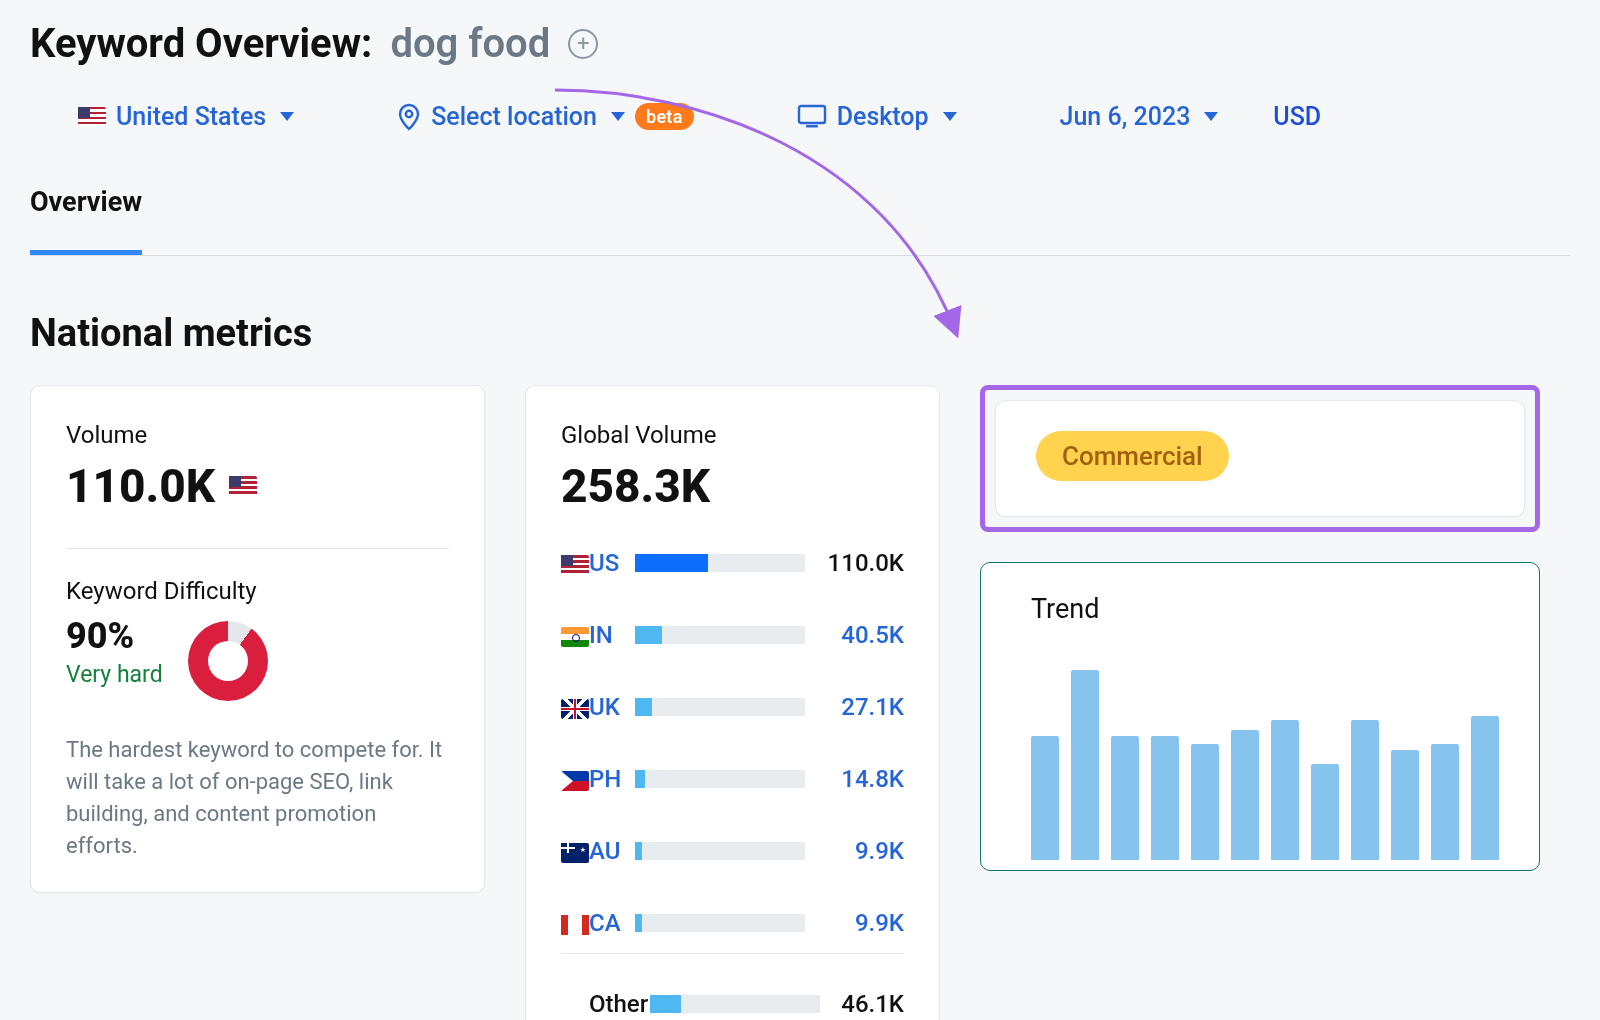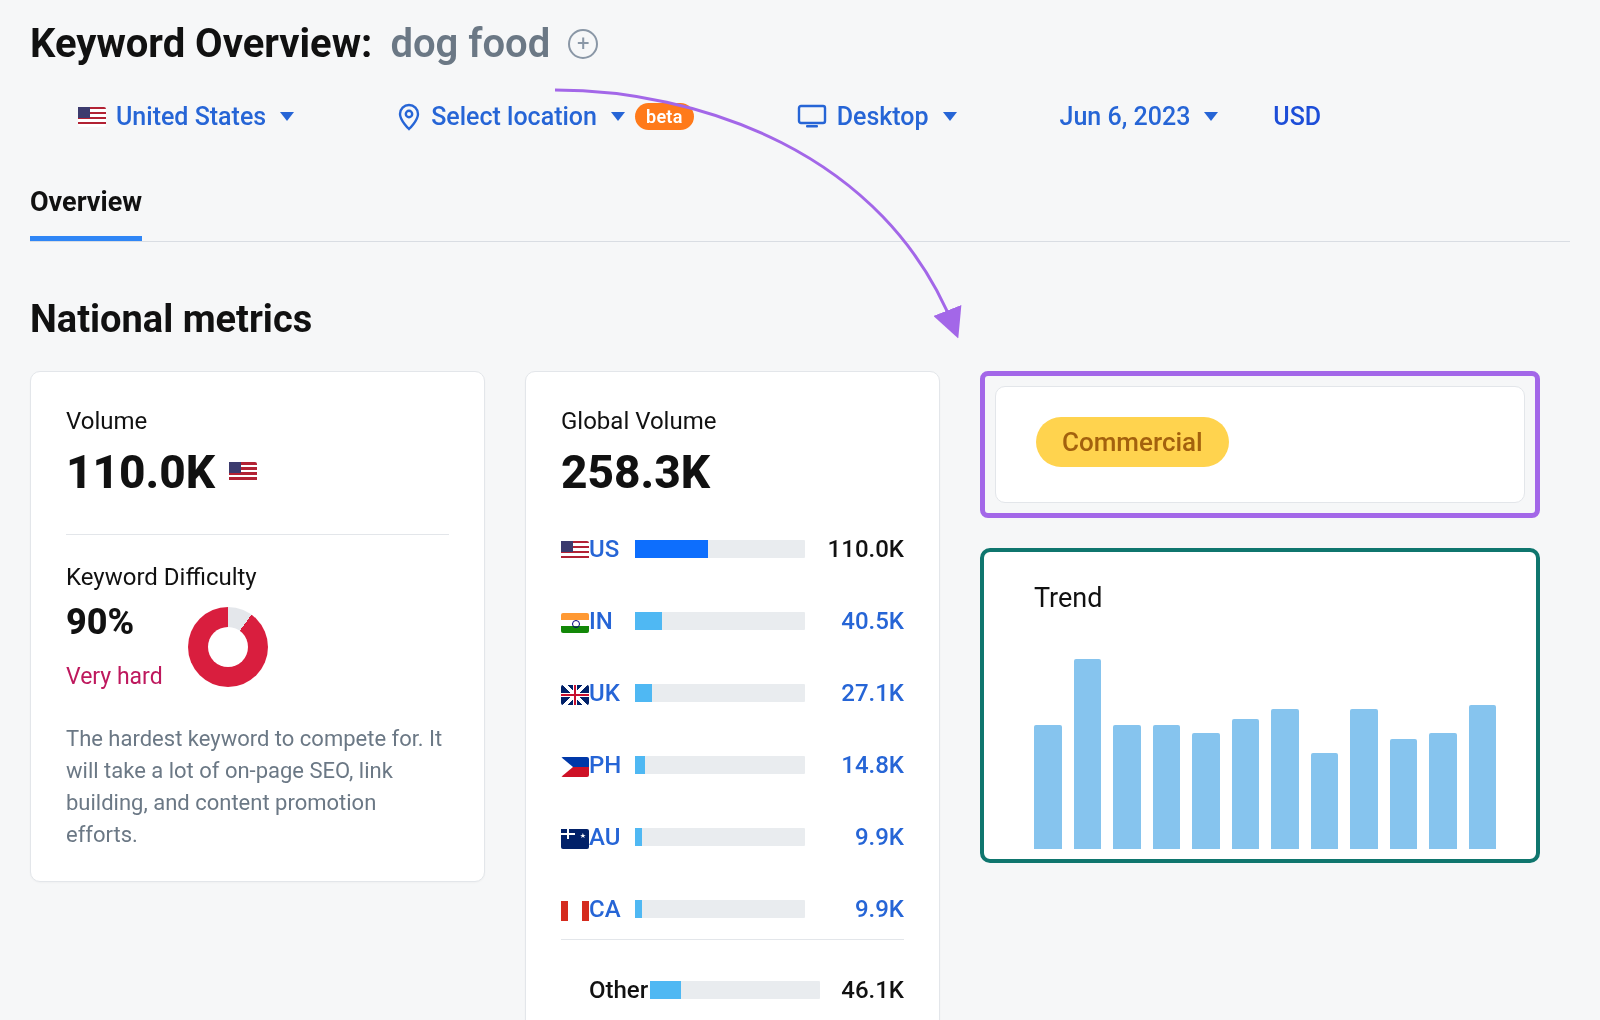--- a/index.html
+++ b/index.html
@@ -37,42 +37,42 @@
   .beta-badge {
     background: #ff7a1a; color: #fff; font-size: 18px; font-weight: 600;
     padding: 3px 11px; border-radius: 14px; letter-spacing: .3px;
   }
   .location-pin-icon svg { display:block; }
   .desktop-icon svg { display:block; }
   .filter-usd { color:#1d4ed8; font-weight:500; }
 
   
   .tabs { display:flex; gap:40px; margin-top:55px; border-bottom:1px solid #d9dde3; }
-  .tab { font-size:27px; font-weight:700; color:#111; padding-bottom:18px; cursor:pointer; }
+  .tab { font-size:27px; font-weight:700; color:#111; padding-bottom:32px; cursor:pointer; }
   .tab.active { border-bottom:5px solid #2f86f6; }
 
   
   .section-heading { font-size:38px; font-weight:700; color:#111; margin-top:55px; }
 
   
   .cards-row { display:flex; gap:40px; margin-top:30px; align-items:flex-start; }
   .card {
     background:#fff; border:1px solid #e3e6ea; border-radius:10px;
     padding:35px 35px 30px 35px;
     box-shadow: 0 1px 2px rgba(0,0,0,.03);
   }
 
   
   .volume-card { width:455px; }
   .card-label { font-size:24px; color:#111; font-weight:400; margin-bottom:10px; }
   .big-metric { font-size:46px; font-weight:800; color:#111; display:flex; align-items:center; gap:14px; }
   .hr { height:1px; background:#e3e6ea; margin:35px 0 28px 0; }
   .kd-row { display:flex; align-items:flex-start; gap:25px; }
   .kd-pct { font-size:36px; font-weight:800; color:#111; }
-  .kd-desc { font-size:23px; color:#be185d; margin-top:20px; }
+  .kd-desc { font-size:23px; color:#15803d; margin-top:4px; }
   .kd-note { font-size:22px; line-height:1.45; color:#6b7885; margin-top:33px; }
   .donut {
     width:80px; height:80px; border-radius:50%;
     background: conic-gradient(#e4e7eb 0deg 36deg, #d91e3e 36deg 360deg);
     position:relative; flex:0 0 auto; margin-top:6px;
   }
   .donut::after{
     content:''; position:absolute; inset:20px; background:#fff; border-radius:50%;
   }
 
@@ -93,21 +93,21 @@
 
   
   .right-col { width:560px; display:flex; flex-direction:column; gap:30px; }
   .intent-wrap { border:5px solid #a367e8; border-radius:8px; padding:10px; background:transparent; }
   .intent-card { background:#fff; border:1px solid #e3e6ea; border-radius:10px; padding:30px 40px 35px 40px; }
   .intent-title { font-size:27px; color:#111; margin-bottom:18px; font-weight:400; }
   .intent-pill {
     display:inline-block; background:#ffd34e; color:#a3610e;
     font-size:26px; font-weight:500; padding:10px 26px; border-radius:28px;
   }
-  .trend-card { background:#fff; border:4px solid #0f766e; border-radius:10px; padding:30px 40px 10px 50px; }
+  .trend-card { background:#fff; border:1px solid #0f766e; border-radius:10px; padding:30px 40px 10px 50px; }
   .trend-title { font-size:27px; color:#111; margin-bottom:25px; font-weight:400; }
   .trend-chart { display:flex; align-items:flex-end; gap:12px; height:210px; }
   .trend-bar { width:30px; background:#86c4ee; border-radius:2px 2px 0 0; }
 
   
   .flag { display:inline-block; width:28px; height:20px; border-radius:2px; position:relative; vertical-align:middle; background:#ccc; }
   .flag-us { background: repeating-linear-gradient(#b22234 0 2.5px,#fff 2.5px 5px); }
   .flag-us::before{content:'';position:absolute;left:0;top:0;width:12px;height:11px;background:#3c3b6e;}
   .flag-in { background: linear-gradient(#ff9933 0 33%, #fff 33% 66%, #138808 66% 100%); }
   .flag-in::after{content:'';position:absolute;left:50%;top:50%;width:6px;height:6px;margin:-3px;border:1px solid #000080;border-radius:50%;}

